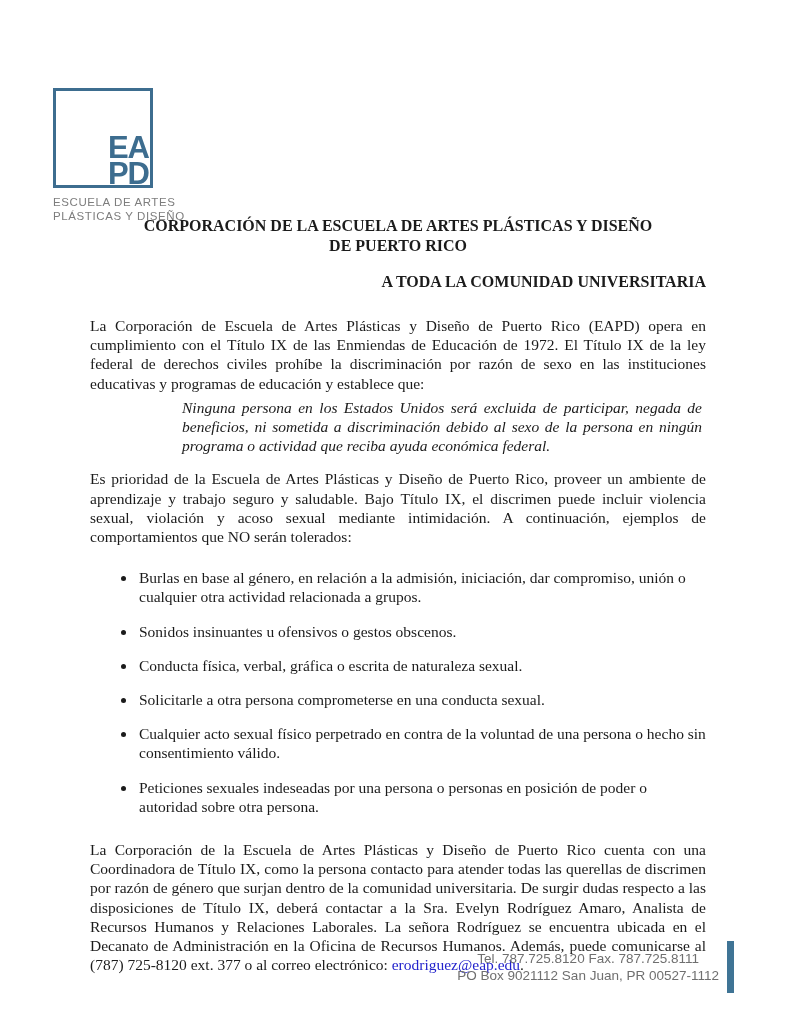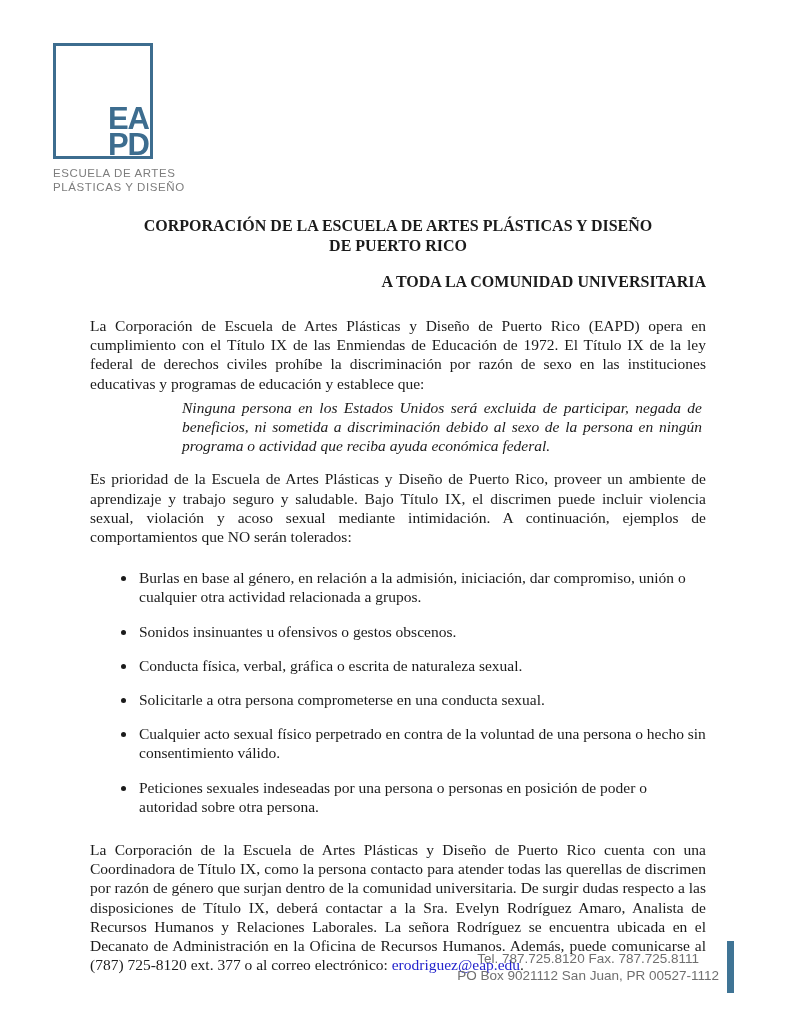--- a/index.html
+++ b/index.html
@@ -10,23 +10,24 @@
     background: #ffffff;
     font-family: "Liberation Serif", serif;
     color: #1b1b1b;
     overflow: hidden;
   }
 
   
   .logo-wrap { position: absolute; left: 53px; top: 43px; }
   .logo-square {
     position: relative;
-    width: 100px; height: 116px;
+    width: 100px; height: 100px;
     border: 3px solid #3d6d8f;
     box-sizing: border-box;
+    margin-top: 45px;
   }
   .logo-acronym {
     position: absolute;
     right: 1px; bottom: -2px;
     font-family: "Liberation Sans", sans-serif;
     font-weight: bold;
     font-size: 31px;
     line-height: 0.84;
     letter-spacing: -1px;
     color: #3d6d8f;

